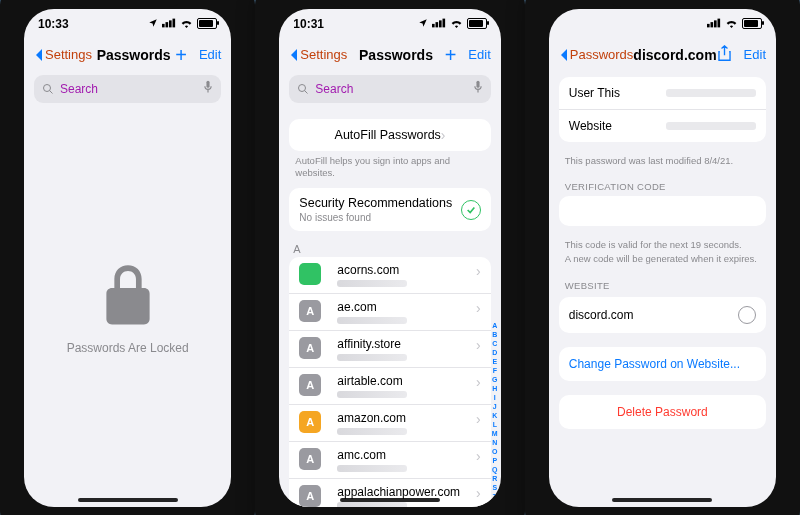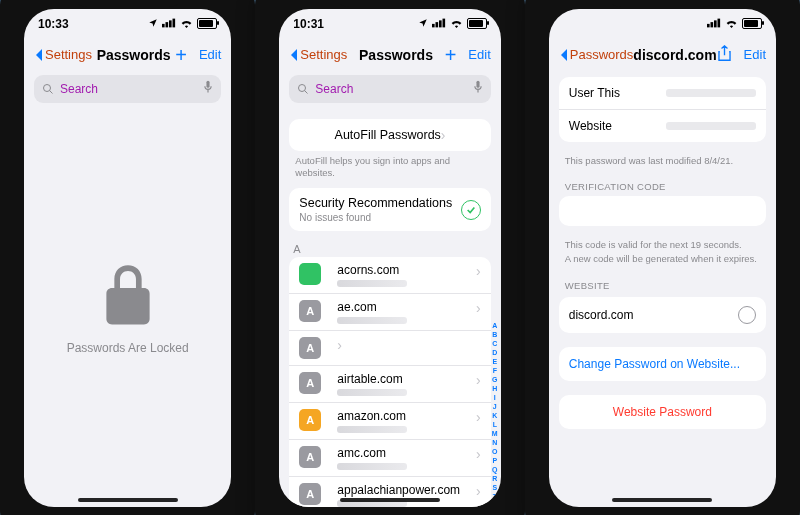--- a/index.html
+++ b/index.html
@@ -208,20 +208,24 @@
             <div class="row">
               <span class="fav" style="background:#9a9aa0">A</span>
               <span class="txt">
                 <div class="site">ae.com</div>
                 <div class="usr"></div>
               </span>
               <span class="chev">›</span>
             </div>
             <div class="row">
               <span class="fav" style="background:#9a9aa0">A</span>
+              <span class="txt">
+                <div class="site">affinity.store</div>
+                <div class="usr"></div>
+              </span>
               <span class="chev">›</span>
             </div>
             <div class="row">
               <span class="fav" style="background:#9a9aa0">A</span>
               <span class="txt">
                 <div class="site">airtable.com</div>
                 <div class="usr"></div>
               </span>
               <span class="chev">›</span>
             </div>
@@ -337,19 +341,19 @@
 
         <div class="sect-label">WEBSITE</div>
         <div class="det-card">
           <div class="det-row">
             <span>discord.com</span>
             <span class="compass"></span>
           </div>
         </div>
 
         <div class="link-btn">Change Password on Website...</div>
-        <div class="link-btn danger">Website Password</div>
+        <div class="link-btn danger">Delete Password</div>
       </div>
       <div class="home-ind"></div>
     </div>
   </div>
 
 </div>
 
 </body></html>

